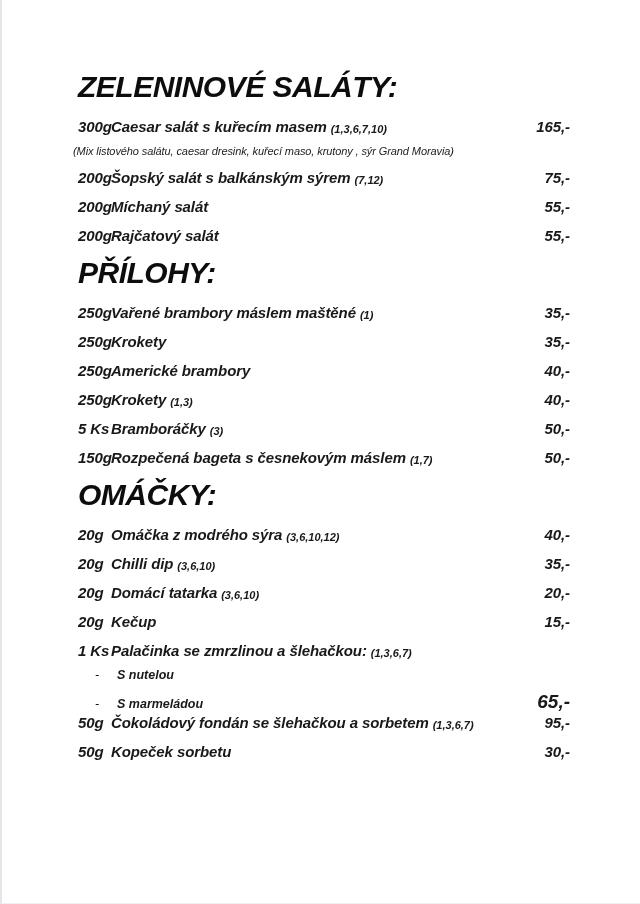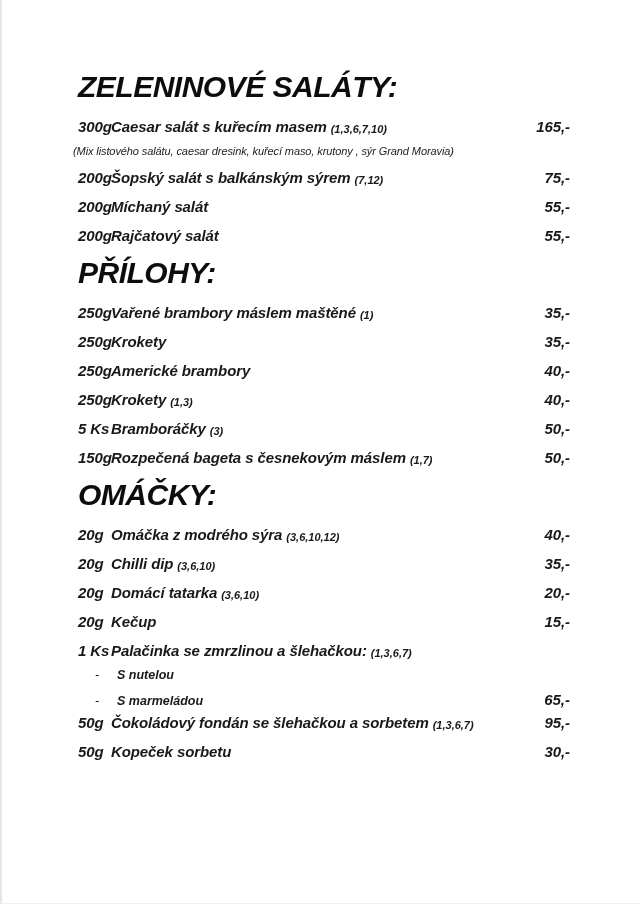--- a/index.html
+++ b/index.html
@@ -28,21 +28,21 @@
   .note{
     font-size:11px;font-style:italic;font-weight:normal;color:#1c1c1c;
     margin:-2px 0 12px -5px;white-space:nowrap;letter-spacing:-0.1px;
   }
   .variants{margin:-3px 0 5px 0;}
   .variant-row{
     display:flex;align-items:baseline;font-size:12.5px;font-style:italic;
     font-weight:600;margin:0 0 8px 0;padding-left:17px;height:15px;
   }
   .variant-row .dash{flex:none;width:22px;font-weight:normal;}
-  .variant-row .price{font-size:15px;font-weight:bold;}
+  .variant-row .price{font-size:19px;font-weight:bold;}
 </style>
 </head>
 <body>
 
 <div class="page">
 
   <div class="section">
     <div class="section-title">ZELENINOVÉ SALÁTY:</div>
 
     <div class="row">

